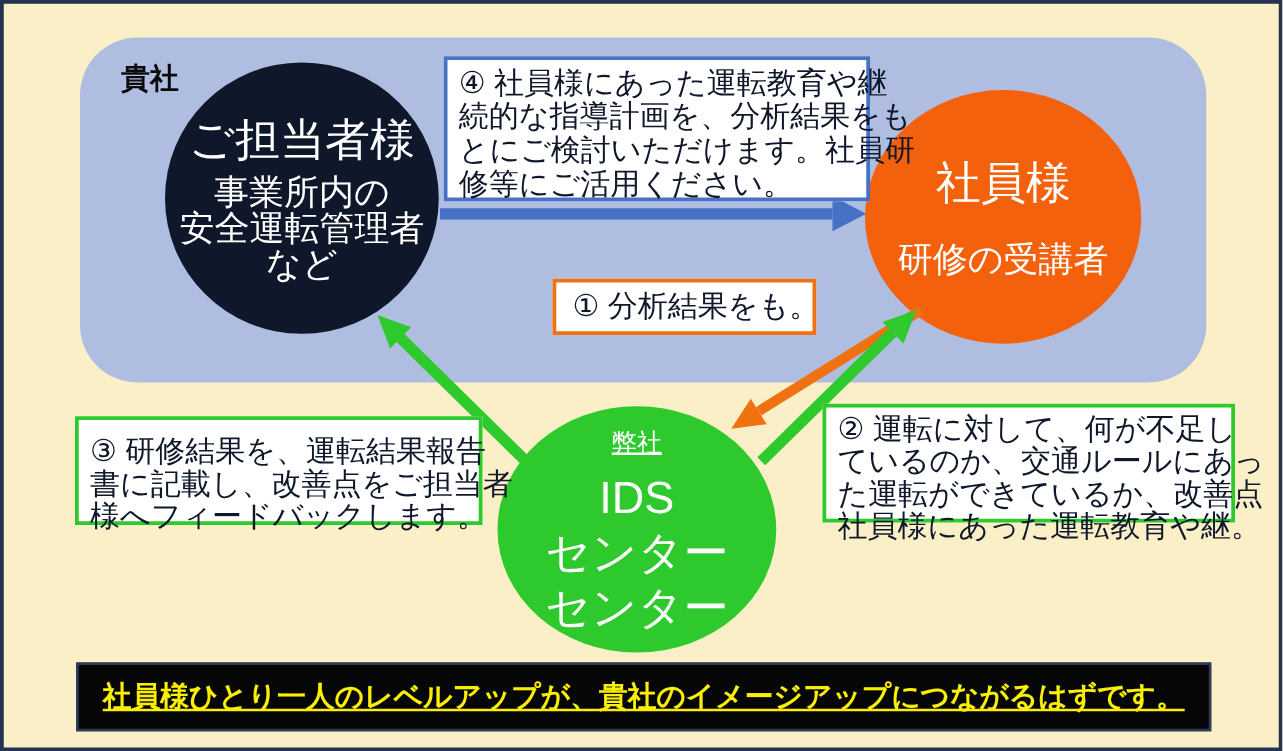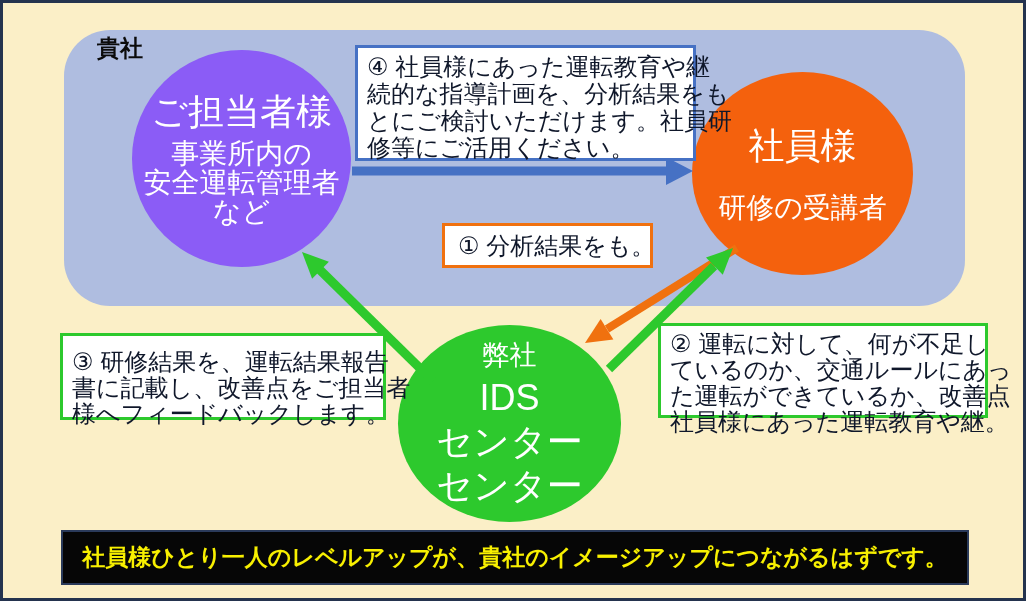--- a/index.html
+++ b/index.html
@@ -13,56 +13,56 @@
     font-family:"Liberation Sans","DejaVu Sans",sans-serif;
     color:#111;
   }
   .abs { position:absolute; }
 
   .company-area {
     left:61px; top:27px; width:901px; height:276px;
     background:#AFBDE0; border-radius:46px;
   }
   .company-label {
-    left:94px; top:30px;
+    left:94px; top:44px;
     font-size:23px; font-weight:bold; color:#0b0b0b;
   }
 
   .circle {
     position:absolute; border-radius:50%;
     display:flex; flex-direction:column;
     align-items:center; justify-content:center;
     text-align:center; color:#ffffff;
   }
-  .manager-circle  { left:129px; top:47px;  width:219px; height:217px; background:#8b5cf6; }
+  .manager-circle  { left:129px; top:47px;  width:219px; height:217px; background:#0f172a; }
   .employee-circle { left:689px; top:69px;  width:221px; height:203px; background:#F4610D; }
   .ids-circle      { left:395px; top:322px; width:223px; height:197px; background:#2DC92D; }
 
   .circle-title    { font-size:36px; line-height:42px; white-space:nowrap; }
   .circle-line     { font-size:28px; line-height:29px; white-space:nowrap; }
   .manager-circle .circle-title { margin-bottom:6px; }
   .employee-circle .circle-title { margin-bottom:26px; }
-  .ids-label       { font-size:27px; line-height:30px; margin-bottom:6px; }
+  .ids-label       { font-size:20px; line-height:30px; margin-bottom:6px;text-decoration:underline; }
   .ids-line        { font-size:36px; line-height:44px; white-space:nowrap; }
 
   .callout {
     position:absolute; background:#ffffff;
     font-size:24px; line-height:26px; color:#0f172a;
   }
   .callout .ln { white-space:nowrap; }
   .step4-callout { left:352px; top:42px;  width:341px; height:116px; border:3px solid #4671C4; padding:5px 0 0 9px; line-height:27px; }
   .step1-callout { left:439px; top:220px; width:211px; height:45px;  border:3px solid #F0710F; line-height:39px; padding-left:13px; white-space:nowrap; }
   .step3-callout { left:57px;  top:330px; width:326px; height:87px;  border:3px solid #2DC92D; padding:13px 0 0 9px; }
   .step2-callout { left:655px; top:320px; width:330px; height:95px; border:3px solid #2DC92D; padding:5px 15px 0 9px; }
 
   .footer-banner {
     left:58px; top:527px; width:908px; height:55px;
     background:#060606; border:2px solid #2A3A5A;
     color:#F8F000; font-size:23px; font-weight:bold;
-    text-align:center; line-height:51px; white-space:nowrap;
+    text-align:center; line-height:51px; white-space:nowrap;text-decoration:underline;
   }
 
   svg.arrows { left:0; top:0; width:1020px; height:595px; pointer-events:none; }
 </style>
 </head>
 <body>
 
 <div id="canvas">
 
   <div class="abs company-area"></div>

